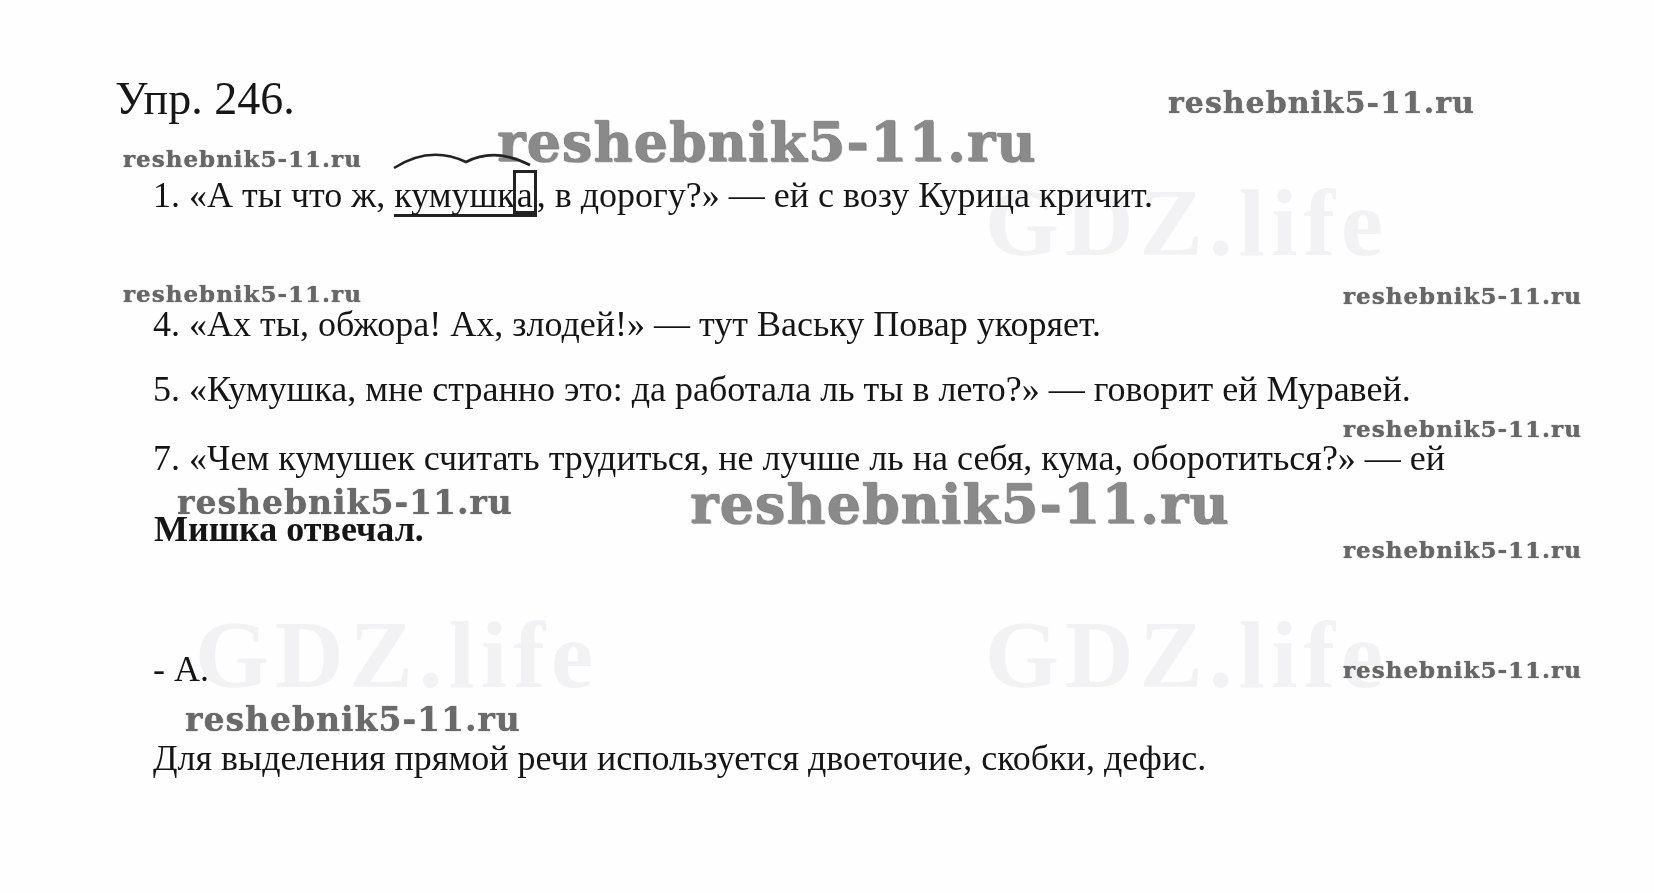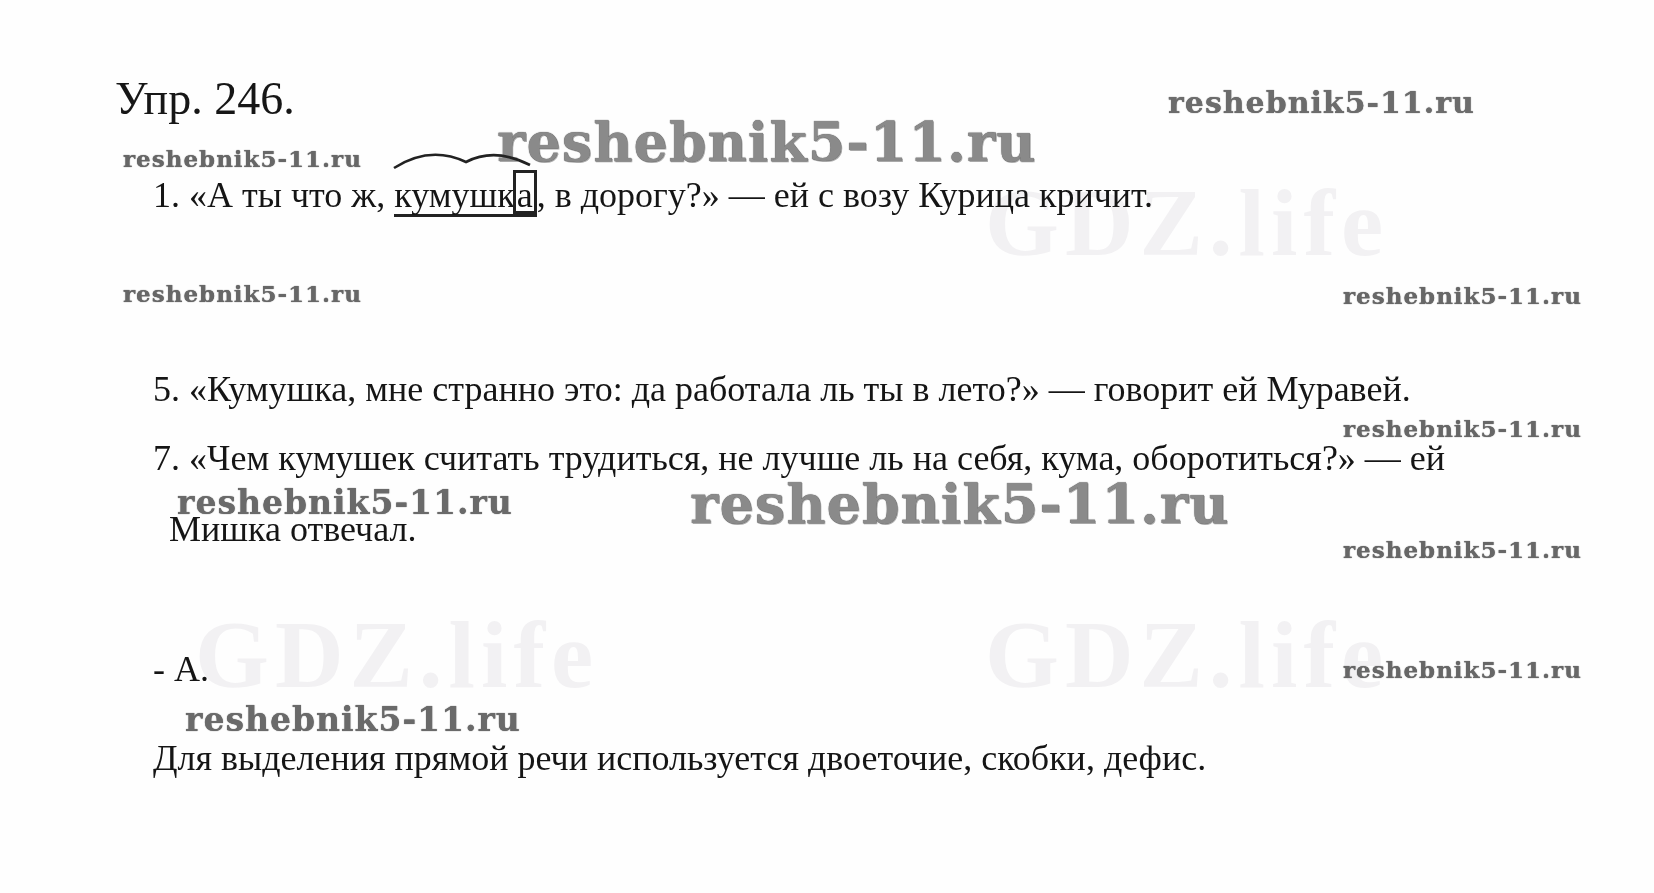--- a/index.html
+++ b/index.html
@@ -92,31 +92,32 @@
         <path d="M2,19 Q38,-4 74,13 Q103,-2 138,16" fill="none" stroke="#222" stroke-width="2.6"></path>
       </svg>
       <span>кумушк</span><span class="ending-box">а</span>
     </span><span>, в дорогу?» — ей с возу Курица кричит.</span>
   </div>
 
 
   <div class="abs wm wm-small" style="left:123px; top:280px;">reshebnik5-11.ru</div>
   <div class="abs wm wm-small" style="left:1343px; top:282px;">reshebnik5-11.ru</div>
 
+  <div class="abs bodyline" style="left:115px; top:303px;">4. «Ах ты, обжора! Ах, злодей!» — тут Ваську Повар укоряет.</div>
 
   <div class="abs bodyline" style="left:115px; top:368px;">5. «Кумушка, мне странно это: да работала ль ты в лето?» — говорит ей Муравей.</div>
 
   <div class="abs wm wm-small" style="left:1343px; top:415px;">reshebnik5-11.ru</div>
 
   <div class="abs bodyline" style="left:115px; top:437px;">7. «Чем кумушек считать трудиться, не лучше ль на себя, кума, оборотиться?» — ей</div>
 
   <div class="abs wm wm-med" style="left:177px; top:483px;">reshebnik5-11.ru</div>
   <div class="abs wm wm-big" style="left:690px; top:472px;">reshebnik5-11.ru</div>
 
-  <div class="abs bodyline" style="left:131px; top:508px;">Мишка отвечал.</div>
+  <div class="abs bodyline" style="left:116px; top:508px;font-weight:bold;">Мишка отвечал.</div>
 
   <div class="abs wm wm-small" style="left:1343px; top:536px;">reshebnik5-11.ru</div>
 
 
   <div class="abs bodyline" style="left:115px; top:648px;">- А.</div>
 
   <div class="abs wm wm-small" style="left:1343px; top:656px;">reshebnik5-11.ru</div>
 
   <div class="abs wm wm-med" style="left:185px; top:700px;">reshebnik5-11.ru</div>
 

